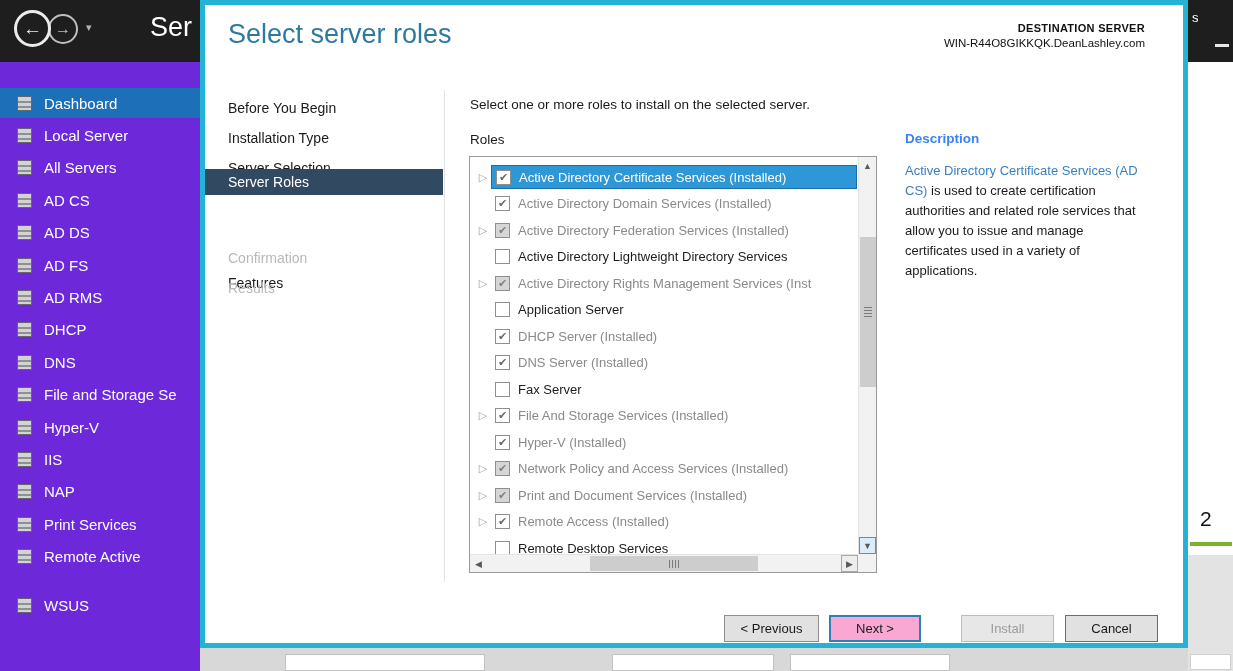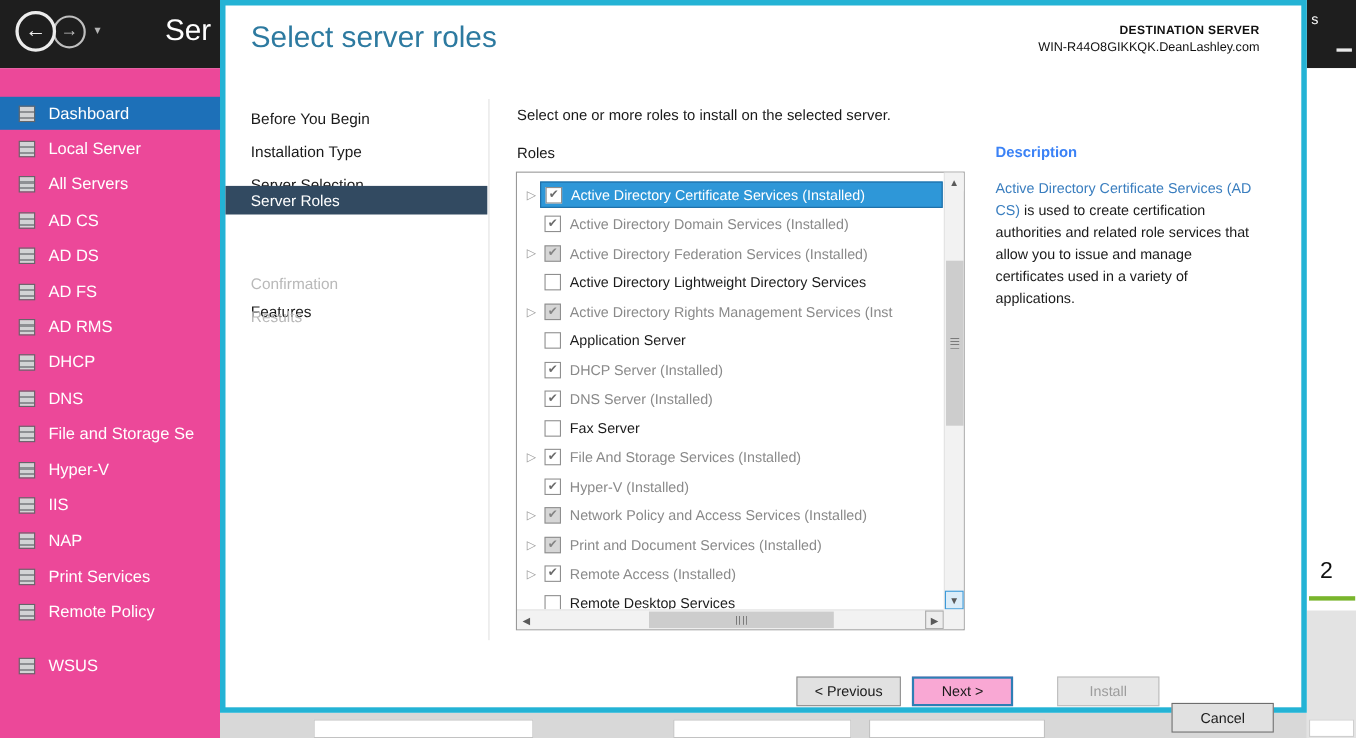--- a/index.html
+++ b/index.html
@@ -9,21 +9,21 @@
   
   .topbar { position:absolute; left:0; top:0; width:1233px; height:62px; background:#1e1e1e; z-index:1; }
   .circ { position:absolute; border-radius:50%; display:flex; align-items:center; justify-content:center; background:#1e1e1e; }
   .back { left:14px; top:10px; width:37px; height:37px; border:3px solid #ececec; color:#ececec; font-size:19px; z-index:3; }
   .fwd  { left:48px; top:14px; width:30px; height:30px; border:2px solid #bfbfbf; color:#bfbfbf; font-size:16px; z-index:2; }
   .fwd-caret { position:absolute; left:86px; top:21px; color:#b5b5b5; font-size:11px; }
   .app-title { position:absolute; left:150px; top:12px; font-size:27px; color:#ffffff; white-space:nowrap; }
   .topright-s { position:absolute; left:1192px; top:10px; font-size:13px; color:#ffffff; }
   .topright-dash { position:absolute; left:1215px; top:44px; width:14px; height:3px; background:#e8e8e8; }
 
-  .sidebar { position:absolute; left:0; top:62px; width:200px; height:609px; background:#ec4899; z-index:1; }
+  .sidebar { position:absolute; left:0; top:62px; width:200px; height:609px; background:#6d28d9; z-index:1; }
   .side-item { position:absolute; left:0; width:200px; height:30px; display:flex; align-items:center; cursor:pointer; }
   .side-item.sel { background:#1d70b8; }
   .nav-ic { margin-left:17px; width:15px; height:15px; flex:0 0 15px; border:1px solid #64666a;
             background:linear-gradient(180deg,#d2d3d5 0%,#d2d3d5 30%,#8e9094 30%,#8e9094 45%,#d2d3d5 45%,#d2d3d5 72%,#8e9094 72%,#8e9094 86%,#d2d3d5 86%); }
   .side-label { margin-left:12px; color:#ffffff; font-size:15px; white-space:nowrap; }
 
   .right-strip { position:absolute; left:1188px; top:62px; width:45px; height:609px; background:#ffffff; z-index:1; }
   .tile-number { position:absolute; left:12px; top:445px; font-size:21px; color:#111111; }
   .tile-green { position:absolute; left:2px; top:480px; width:42px; height:4px; background:#79b52c; }
   .right-lower { position:absolute; left:0; top:493px; width:45px; height:116px; background:#e3e3e3; }
@@ -83,21 +83,21 @@
 
   .desc-heading { position:absolute; left:700px; top:126px; font-size:13.5px; font-weight:bold; color:#3b82f6; }
   .desc-body { position:absolute; left:700px; top:156px; width:240px; font-size:13px; line-height:20px; color:#1a1a1a; }
   .desc-link { color:#3a7ebf; cursor:pointer; }
 
   .btn { position:absolute; top:610px; height:27px; display:flex; align-items:center; justify-content:center;
          font-size:13px; color:#1a1a1a; background:#e1e1e1; border:1px solid #8d8d8d; cursor:pointer; }
   .btn-prev { left:519px; width:95px; }
   .btn-next { left:624px; width:92px; border:2px solid #2d7fb5; background:#f9a8d4; }
   .btn-install { left:756px; width:93px; color:#9c9c9c; background:#e7e7e7; border:1px solid #bcbcbc; cursor:default; }
-  .btn-cancel { left:860px; width:93px; border:1px solid #6e6e6e;margin-top:24px; }
+  .btn-cancel { left:860px; width:93px; border:1px solid #6e6e6e; }
 </style>
 </head>
 <body>
 
 <div class="topbar">
   <div class="circ fwd">
     <span>→</span>
   </div>
   <div class="circ back">
     <span>←</span>
@@ -160,21 +160,21 @@
     <div class="side-item" style="top: 414.8px;">
       <span class="nav-ic"></span>
       <span class="side-label">NAP</span>
     </div>
     <div class="side-item" style="top: 447.2px;">
       <span class="nav-ic"></span>
       <span class="side-label">Print Services</span>
     </div>
     <div class="side-item" style="top: 479.6px;">
       <span class="nav-ic"></span>
-      <span class="side-label">Remote Policy</span>
+      <span class="side-label">Remote Active</span>
     </div>
     <div class="side-item" style="top: 512px; margin-top: 16px;">
       <span class="nav-ic"></span>
       <span class="side-label">WSUS</span>
     </div>
   </div>
 
 <div class="right-strip">
   <div class="tile-number">2</div>
   <div class="tile-green"></div>

